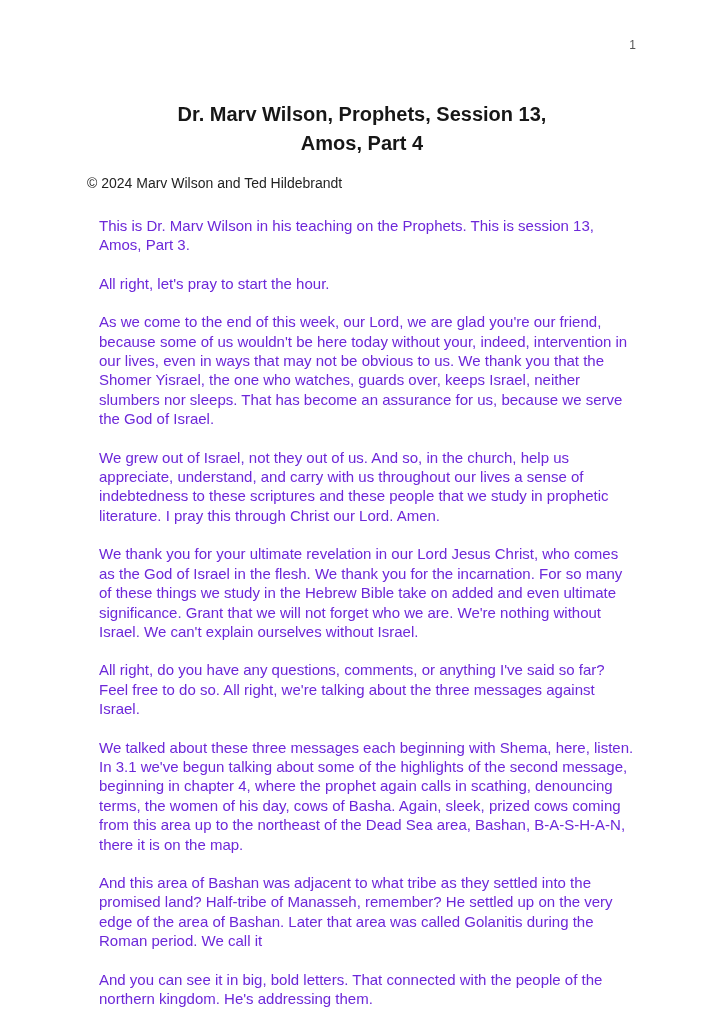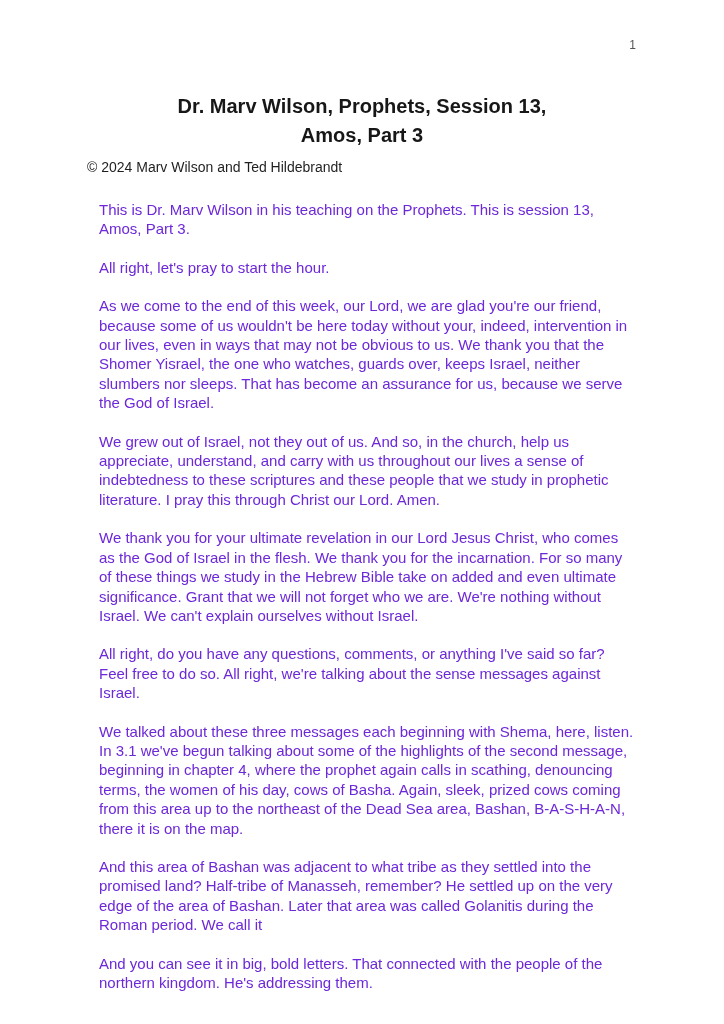--- a/index.html
+++ b/index.html
@@ -23,21 +23,21 @@
     color: #555555;
   }
   .content {
     position: absolute;
     left: 87px;
     top: 84px;
     width: 550px;
     color: #1f1f1f;
   }
   .doc-title {
-    margin: 8px;
+    margin: 16px;
     text-align: center;
     font-size: 20px;
     line-height: 29px;
     font-weight: bold;
     color: #171717;
   }
   .copyright {
     font-size: 14px;
     line-height: 18px;
     margin: 2px 0 24px 0;
@@ -52,30 +52,30 @@
 </style>
 </head>
 <body>
 
 <div class="page">
   <div class="page-number">1</div>
 
   <div class="content">
     <h1 class="doc-title">
       <span>Dr. Marv Wilson, Prophets, Session 13,</span><br>
-      <span>Amos, Part 3</span>
+      <span>Amos, Part 4</span>
     </h1>
 
     <div class="copyright">© 2024 Marv Wilson and Ted Hildebrandt</div>
 
     <div class="body-text">
       <p>This is Dr. Marv Wilson in his teaching on the Prophets. This is session 13, Amos, Part 3.</p>
       <p>All right, let's pray to start the hour.</p>
       <p>As we come to the end of this week, our Lord, we are glad you're our friend, because some of us wouldn't be here today without your, indeed, intervention in our lives, even in ways that may not be obvious to us. We thank you that the Shomer Yisrael, the one who watches, guards over, keeps Israel, neither slumbers nor sleeps. That has become an assurance for us, because we serve the God of Israel.</p>
       <p>We grew out of Israel, not they out of us. And so, in the church, help us appreciate, understand, and carry with us throughout our lives a sense of indebtedness to these scriptures and these people that we study in prophetic literature. I pray this through Christ our Lord. Amen.</p>
       <p>We thank you for your ultimate revelation in our Lord Jesus Christ, who comes as the God of Israel in the flesh. We thank you for the incarnation. For so many of these things we study in the Hebrew Bible take on added and even ultimate significance. Grant that we will not forget who we are. We're nothing without Israel. We can't explain ourselves without Israel.</p>
-      <p>All right, do you have any questions, comments, or anything I've said so far? Feel free to do so. All right, we're talking about the sense messages against Israel.</p>
+      <p>All right, do you have any questions, comments, or anything I've said so far? Feel free to do so. All right, we're talking about the three messages against Israel.</p>
       <p>We talked about these three messages each beginning with Shema, here, listen. In 3.1 we've begun talking about some of the highlights of the second message, beginning in chapter 4, where the prophet again calls in scathing, denouncing terms, the women of his day, cows of Basha. Again, sleek, prized cows coming from this area up to the northeast of the Dead Sea area, Bashan, B-A-S-H-A-N, there it is on the map.</p>
       <p>And this area of Bashan was adjacent to what tribe as they settled into the promised land? Half-tribe of Manasseh, remember? He settled up on the very edge of the area of Bashan. Later that area was called Golanitis during the Roman period. We call it</p>
       <p>And you can see it in big, bold letters. That connected with the people of the northern kingdom. He's addressing them.</p>
     </div>
   </div>
 </div>
 
 </body></html>

